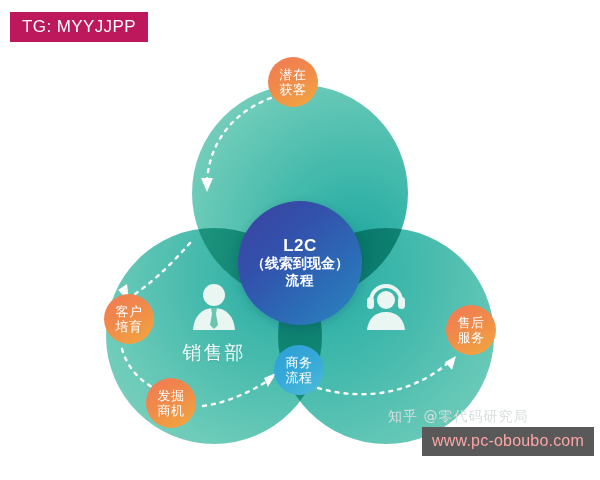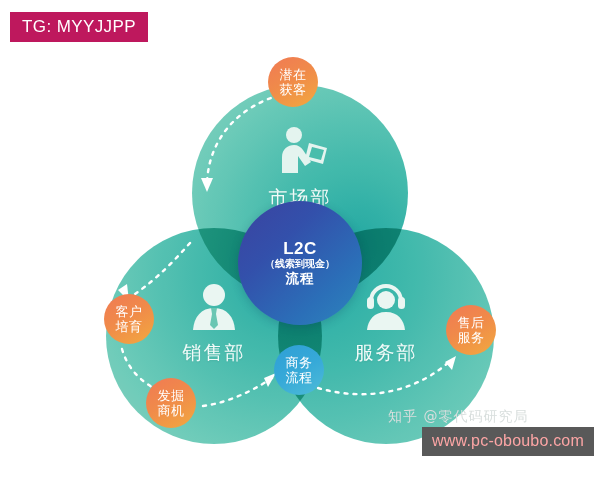--- a/index.html
+++ b/index.html
@@ -133,21 +133,21 @@
     color: #ffffff;
     box-shadow: 0 2px 10px rgba(20,40,90,0.20);
   }
   .core-l1 {
     font-size: 17px;
     font-weight: bold;
     letter-spacing: 0.5px;
     line-height: 1.1;
   }
   .core-l2 {
-    font-size: 10px;
+    font-size: 14px;
     font-weight: bold;
     letter-spacing: 0px;
     line-height: 1.15;
     margin-bottom: 1px;
     font-family: Liberation Serif, serif;
   }
   .core-l3 {
     font-size: 13.5px;
     font-weight: bold;
     letter-spacing: 1px;
@@ -217,48 +217,38 @@
     </g>
     <g fill="#ffffff">
       <polygon points="207,192 201,178 213,178"></polygon>
       <polygon points="129,301 118,290 127,284"></polygon>
       <polygon points="168,396 156,392 160,382"></polygon>
       <polygon points="276,373 264,378 268,387"></polygon>
       <polygon points="456,356 445,362 452,370"></polygon>
     </g>
   </svg>
 
-  <div class="dept-content" style="top:126px;">
-    <svg class="dept-icon" width="62" height="52" viewBox="0 0 62 52">
-      <circle cx="25" cy="9" r="8" fill="#e4f4ef"></circle>
-      <path d="M13 47 L13 31 C13 23 19 19 25 19 C29 19 32 21 34 24 L42 36 L36 40 L29 30 L29 47 Z" fill="#e4f4ef"></path>
-      <path d="M40 17 L58 22 L54 38 L36 33 Z" fill="#e4f4ef"></path>
-      <path d="M43 21 L55 24 L52 34 L40 31 Z" fill="#49bdac"></path>
-    </svg>
-    <div class="dept-label">市场部</div>
-  </div>
 
   <div class="dept-content" style="top:283px; left:106px; width:216px;">
     <svg class="dept-icon" width="54" height="50" viewBox="0 0 54 50">
       <circle cx="27" cy="12" r="11" fill="#eaf6f2"></circle>
       <path d="M27 25 C 14 25, 7 34, 6 47 L48 47 C47 34, 40 25, 27 25 Z" fill="#eaf6f2"></path>
       <path d="M24 25 L30 25 L29 31 L31 42 L27 46 L23 42 L25 31 Z" fill="#6ac6b3"></path>
     </svg>
     <div class="dept-label">销售部</div>
   </div>
 
   <div class="dept-content" style="top:283px; left:278px; width:216px;">
     <svg class="dept-icon" width="54" height="50" viewBox="0 0 54 50">
       <path d="M12 18 A15 15 0 0 1 42 18" stroke="#eaf6f2" stroke-width="4" fill="none"></path>
       <rect x="8" y="14" width="7" height="12" rx="3.5" fill="#eaf6f2"></rect>
       <rect x="39" y="14" width="7" height="12" rx="3.5" fill="#eaf6f2"></rect>
       <circle cx="27" cy="17" r="9" fill="#eaf6f2"></circle>
       <path d="M27 29 C 15 29, 9 37, 8 47 L46 47 C45 37, 39 29, 27 29 Z" fill="#eaf6f2"></path>
     </svg>
-    <div class="dept-label">服务部</div>
   </div>
 
   <div class="core">
     <div class="core-l1">L2C</div>
     <div class="core-l2">（线索到现金）</div>
     <div class="core-l3">流程</div>
   </div>
 
   <div class="stage-badge badge-orange b-qianzai">
     <span>潜在</span>

